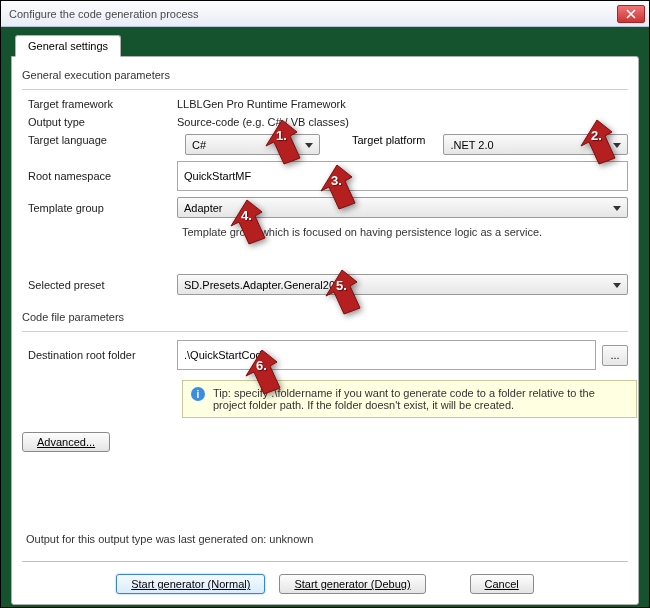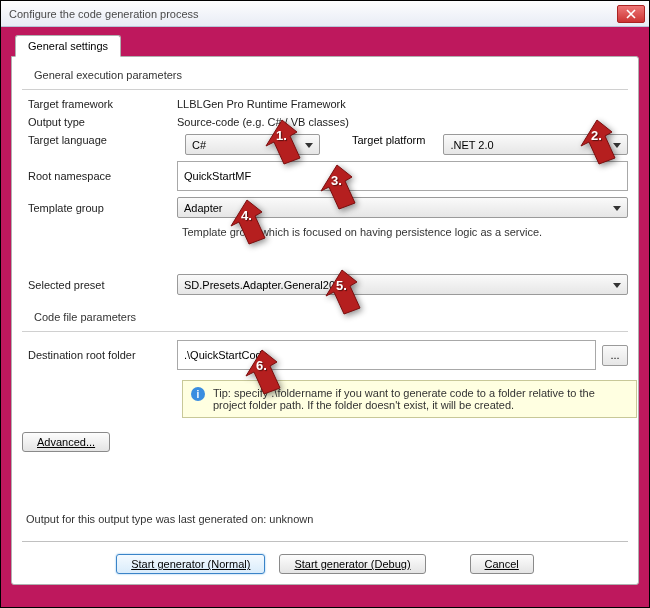--- a/index.html
+++ b/index.html
@@ -1,25 +1,25 @@
 <!DOCTYPE html>
 <html><head>
 <meta charset="utf-8">
 <style>
 * { box-sizing: border-box; font-family: 'Segoe UI', Tahoma, sans-serif; font-size: 11px; }
 body { margin: 0; padding: 0; background: #fff; }
 .window { width: 650px; height: 608px; border: 1px solid #000; display: flex; flex-direction: column; background: #f0f0f0; }
 .titlebar { height: 26px; background: linear-gradient(#fdfdfe, #e8ecf5); border-bottom: 1px solid #b8c4d8; display: flex; align-items: center; padding: 0 4px; }
 .titlebar-title { flex: 1; padding-left: 4px; color: #4a4a4a; }
 .close-btn { width: 28px; height: 18px; background: linear-gradient(#e77, #c33); border: 1px solid #a22; border-radius: 2px; color: #fff; display: flex; align-items: center; justify-content: center; font-size: 10px; cursor: pointer; }
-.body { flex: 1; padding: 8px 10px 22px 10px; background: #be185d; display: flex; flex-direction: column; }
+.body { flex: 1; padding: 8px 10px 2px 10px; background: #14532d; display: flex; flex-direction: column; }
 .tab-row { display: flex; margin-bottom: -1px; z-index: 2; }
 .tab { background: #fff; border: 1px solid #b0b0b0; border-bottom: 1px solid #fff; border-radius: 3px 3px 0 0; padding: 4px 12px; margin-left: 4px; }
 .panel { flex: 1; background: #fff; border: 1px solid #b0b0b0; border-radius: 0 3px 3px 3px; padding: 8px 10px; display: flex; flex-direction: column; }
-.group-label { color: #333; margin: 4px 0 6px 12px; }
+.group-label { color: #333; margin: 4px 0 6px 0; }
 .hr { height: 1px; background: #d0d0d0; margin: 2px 0 8px 0; }
 .form-row { display: flex; align-items: center; margin-bottom: 6px; }
 .flabel { width: 155px; padding-left: 6px; color: #222; }
 .ftext { flex: 1; color: #222; }
 .dropdown { flex: 1; height: 21px; background: linear-gradient(#fafafa,#e6e6e6); border: 1px solid #9a9a9a; border-radius: 2px; display: flex; align-items: center; padding: 0 6px; position: relative; cursor: pointer; }
 .dropdown:after { content: ''; position: absolute; right: 6px; top: 8px; border-left: 4px solid transparent; border-right: 4px solid transparent; border-top: 5px solid #333; }
 .textbox { flex: 1; height: 30px; background: #fff; border: 1px solid #a8a8a8; padding: 0 6px; display: flex; align-items: center; }
 .plat-row { display: flex; align-items: flex-start; gap: 8px; }
 .plat-lbl { padding: 0 10px 0 24px; }
 .hint-block { display: flex; margin: 2px 0 4px 160px; color: #333; min-height: 44px; }

